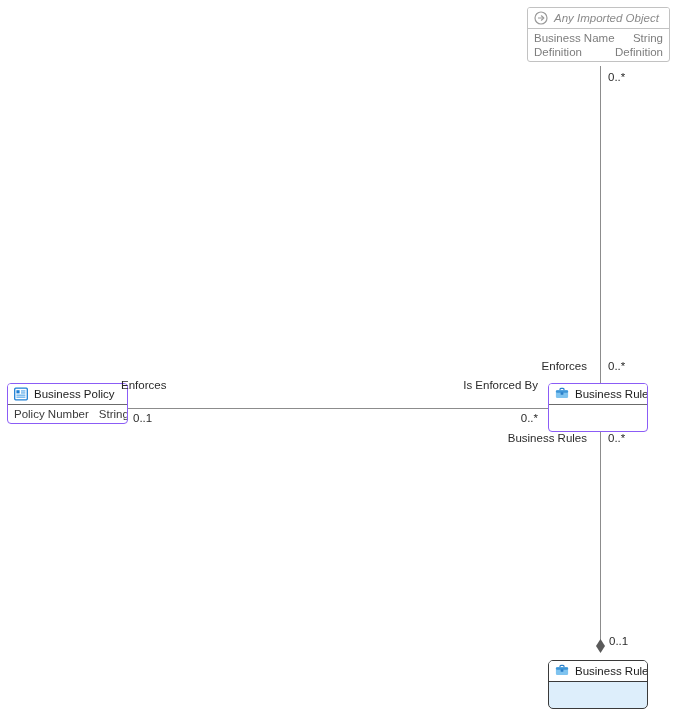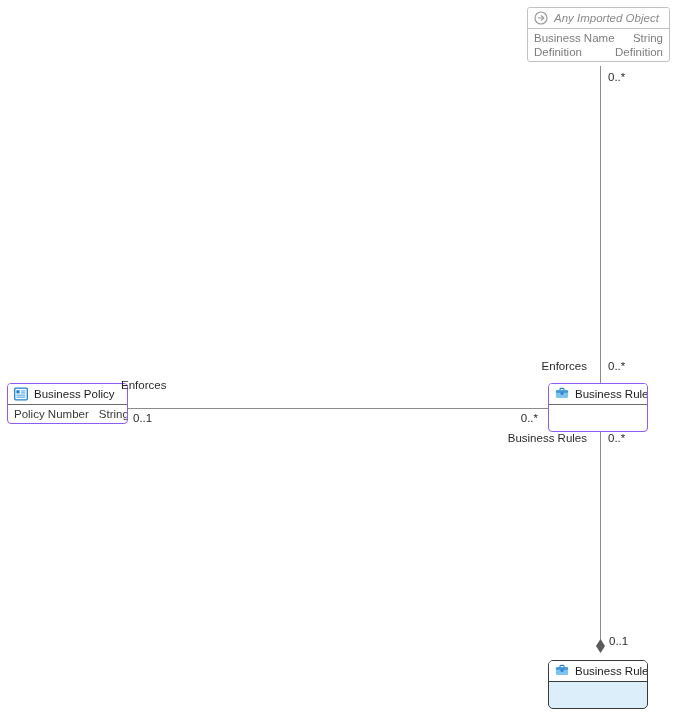--- a/index.html
+++ b/index.html
@@ -215,20 +215,21 @@
   </div>
 
   <div class="edge-label" style="left:608px; top:70px;">0..*</div>
 
   <div class="edge-label right-align" style="left:440px; top:359px; width:147px;">Enforces</div>
   <div class="edge-label" style="left:608px; top:359px;">0..*</div>
 
   <div class="edge-label" style="left:121px; top:378px;">Enforces</div>
   <div class="edge-label" style="left:133px; top:411px;">0..1</div>
 
+  <div class="edge-label right-align" style="left:400px; top:378px; width:138px;">Is Enforced By</div>
   <div class="edge-label right-align" style="left:400px; top:411px; width:138px;">0..*</div>
 
   <div class="edge-label right-align" style="left:440px; top:431px; width:147px;">Business Rules</div>
   <div class="edge-label" style="left:608px; top:431px;">0..*</div>
 
   <div class="edge-label" style="left:609px; top:634px;">0..1</div>
 
 </div>
 
 </body></html>

